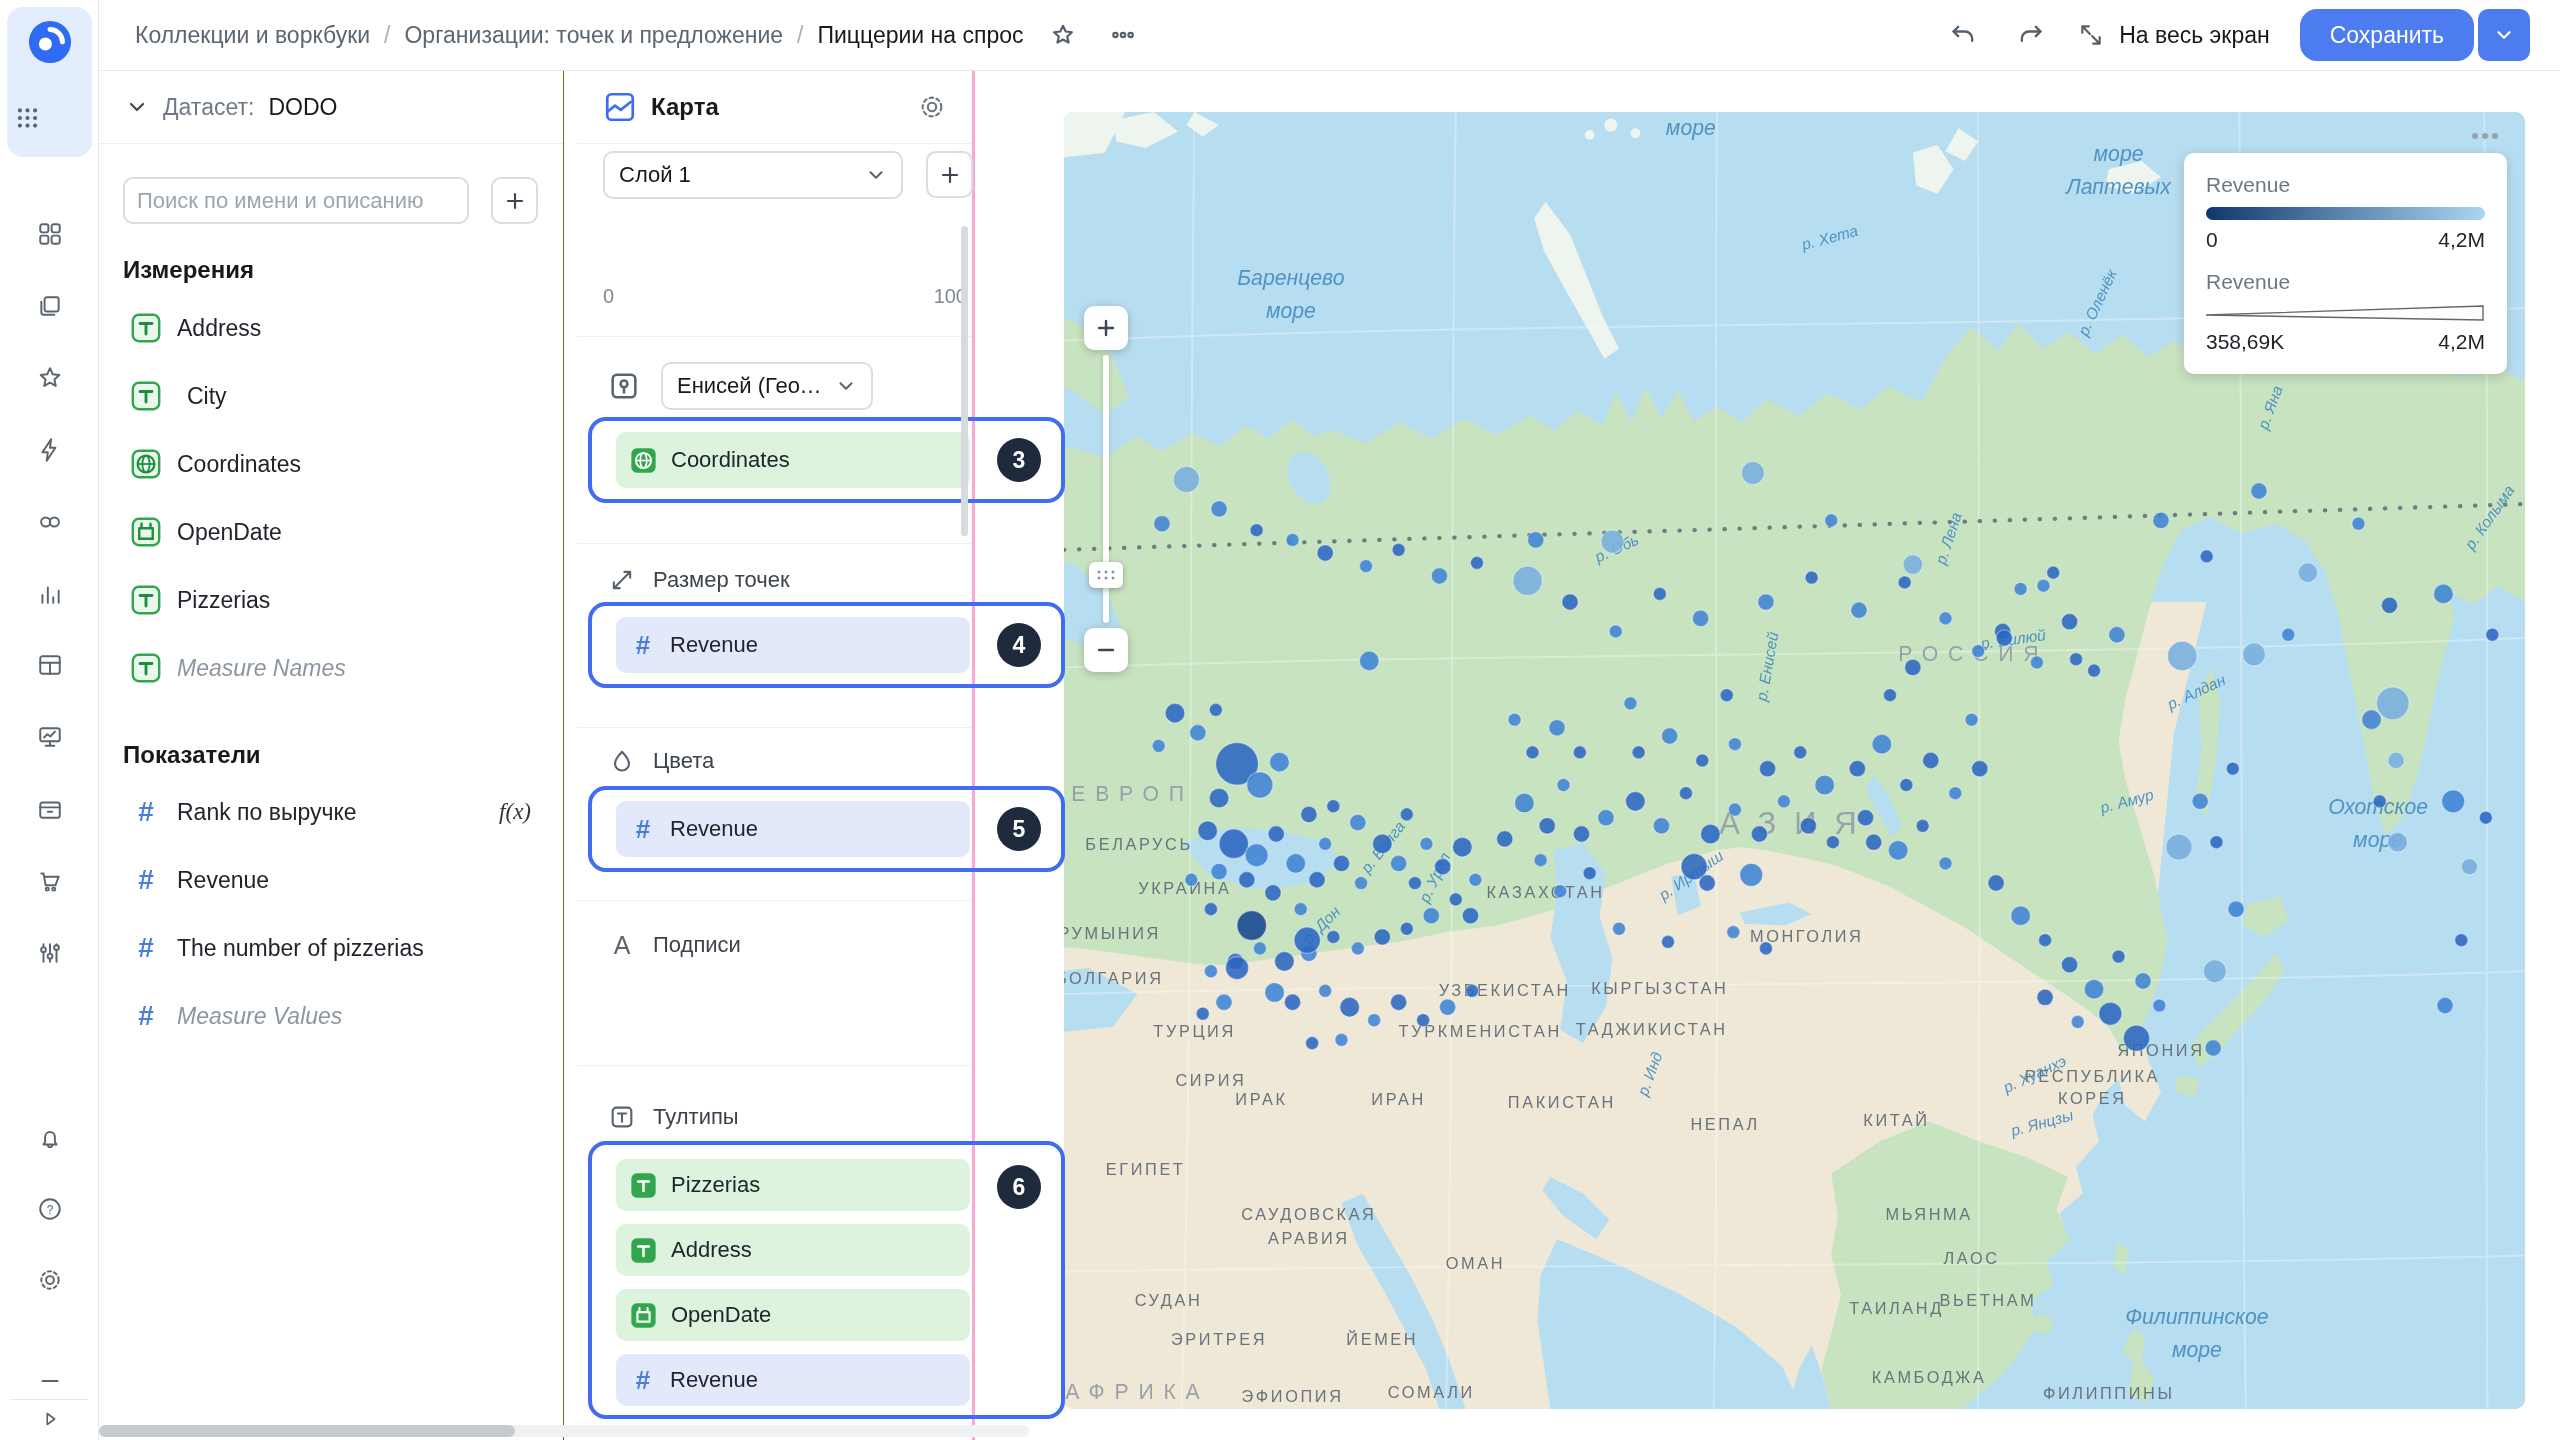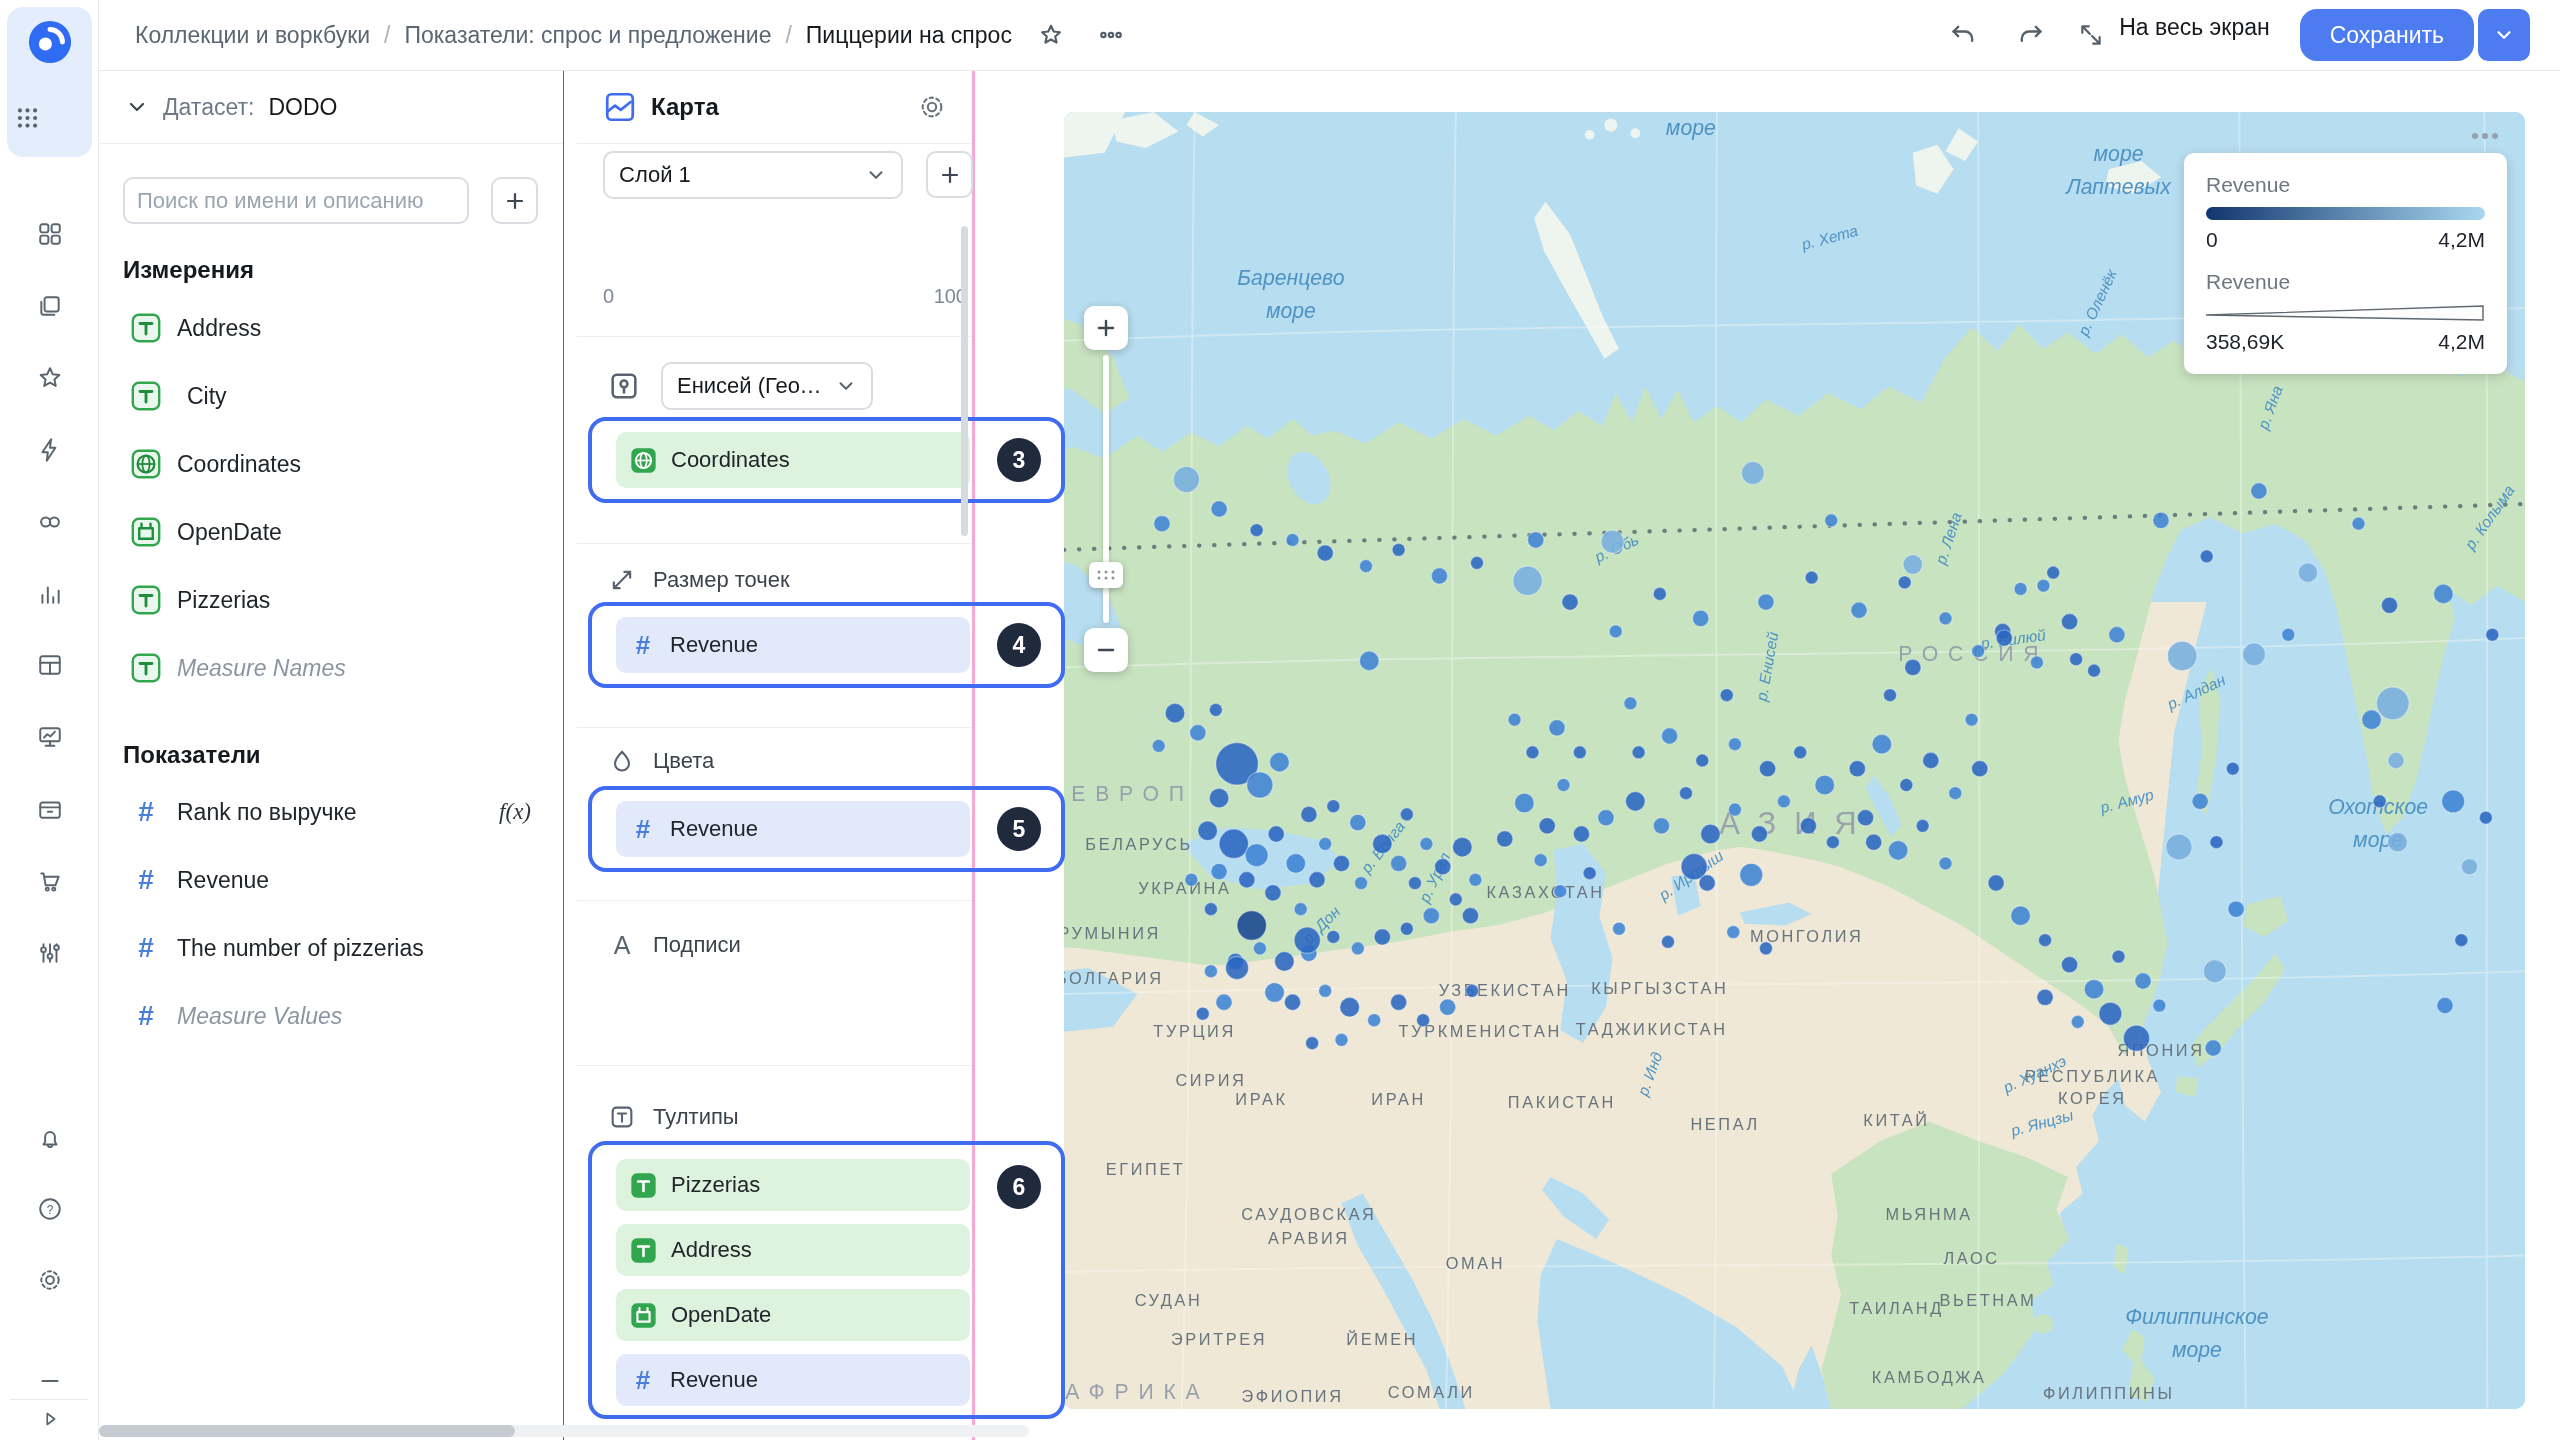--- a/index.html
+++ b/index.html
@@ -20,21 +20,21 @@
   
   .topbar{position:absolute;left:99px;top:0;right:0;height:71px;border-bottom:1px solid #e7e9ec;
           display:flex;align-items:center;padding:0 30px 0 36px;gap:18px;background:#fff;z-index:6}
   .crumbs{display:flex;align-items:center;gap:14px;font-size:23px;white-space:nowrap}
   .crumb{color:#5a6672;cursor:pointer}
   .crumb.last{color:#16191d;font-weight:500}
   .crumb-sep{color:#aab2bb}
   .tb-icon{width:42px;height:42px;display:flex;align-items:center;justify-content:center;border-radius:8px;color:#545f6a;cursor:pointer}
   .tb-icon svg{stroke:currentColor;fill:none;stroke-width:2;stroke-linecap:round;stroke-linejoin:round}
   .tb-right{margin-left:auto;display:flex;align-items:center;gap:24px}
-  .fullscreen-wrap{display:flex;gap:12px;cursor:pointer}
+  .fullscreen-wrap{display:flex;align-items:center;gap:12px;cursor:pointer}
   .fullscreen-label{font-size:23px;color:#16191d}
   .save-split{display:flex;gap:4px;margin-left:6px}
   .save-btn{height:52px;padding:0 30px;background:var(--save,#4c7cf0);color:#fff;font-size:23px;border:none;border-radius:17px;cursor:pointer;font-family:inherit}
   .save-caret{width:52px;height:52px;background:var(--save,#4c7cf0);border-radius:10px;display:flex;align-items:center;justify-content:center;cursor:pointer;color:#fff}
   .save-caret svg{stroke:#fff;fill:none;stroke-width:2.4;stroke-linecap:round;stroke-linejoin:round}
 
   
   .ds-panel{position:absolute;left:99px;top:71px;width:465px;bottom:0;border-right:1px solid #4d7c0f;background:#fff;z-index:4}
   .panel-header{position:absolute;top:0;left:0;right:0;height:73px;border-bottom:1px solid #eceef1;display:flex;align-items:center;padding:0 26px;gap:14px}
   .chev{color:#3e4752}
@@ -244,21 +244,21 @@
         <svg width="22" height="22" viewBox="0 0 24 24" fill="currentColor" stroke="none">
           <path d="M9 6l8 6-8 6z"></path>
         </svg>
       </div>
   </aside>
 
   <header class="topbar">
     <nav class="crumbs" id="breadcrumbs">
         <span class="crumb">Коллекции и воркбуки</span>
         <span class="crumb-sep">/</span>
-        <span class="crumb">Показатели: спрос и предложение</span>
+        <span class="crumb">Организации: точек и предложение</span>
         <span class="crumb-sep">/</span>
         <span class="crumb last">Пиццерии на спрос</span>
       </nav>
     <div class="tb-icon">
         <svg width="26" height="26" viewBox="0 0 24 24">
           <path d="M12 3.5l2.5 5.3 5.7.7-4.3 3.9 1.2 5.6-5.1-2.9-5.1 2.9 1.2-5.6-4.3-3.9 5.7-.7z"></path>
         </svg>
       </div>
     <div class="tb-icon">
         <svg width="26" height="26" viewBox="0 0 24 24" fill="currentColor" stroke="none">

